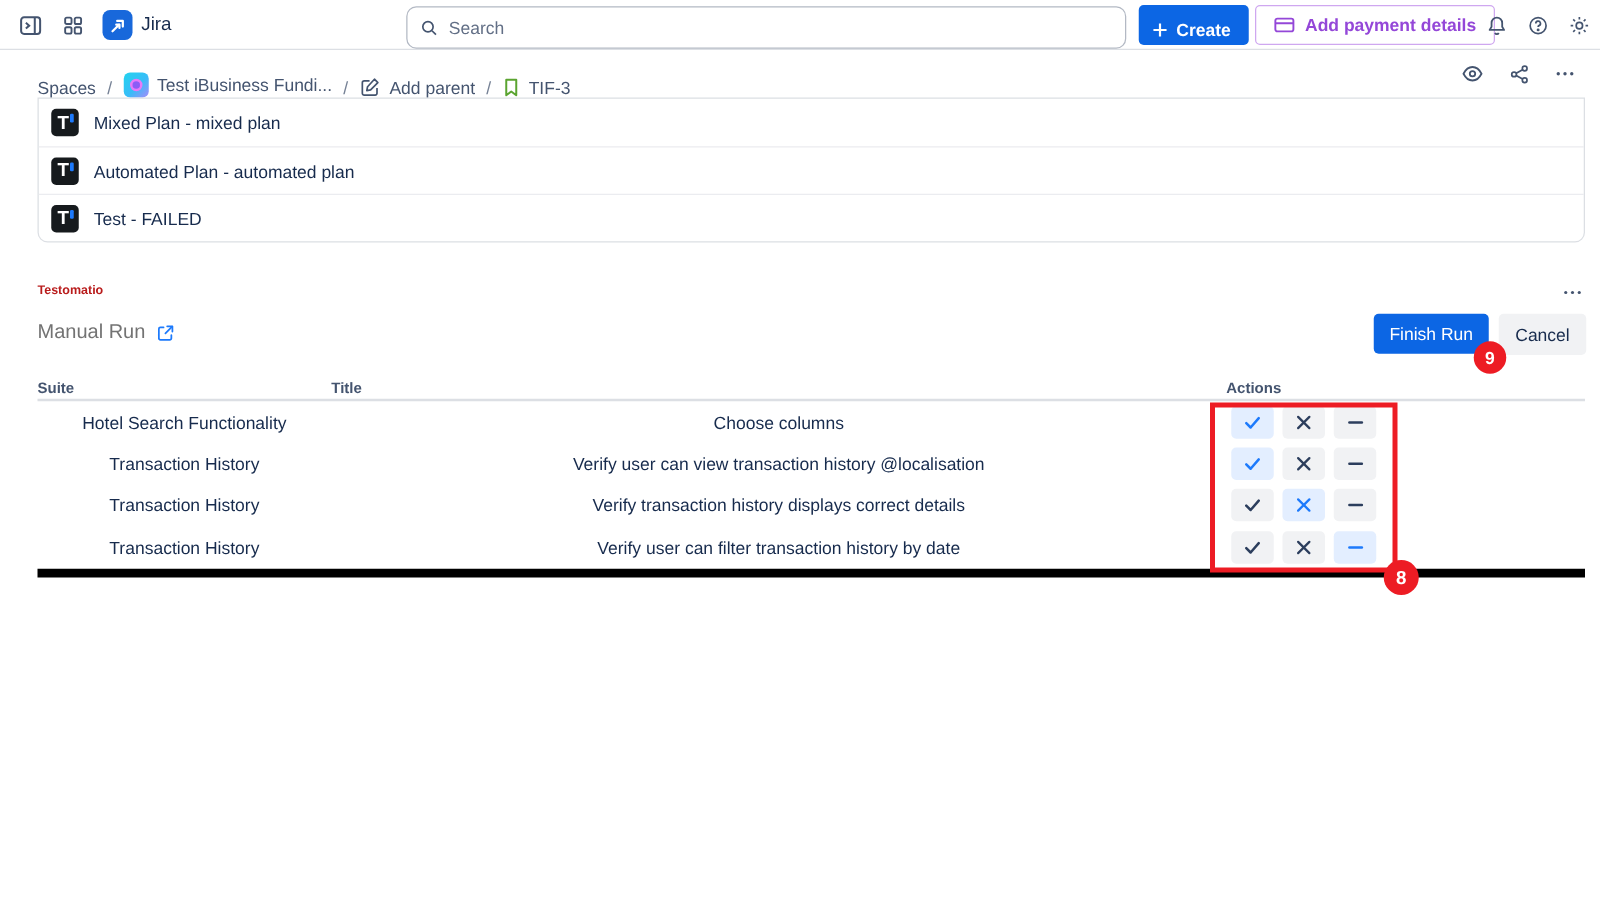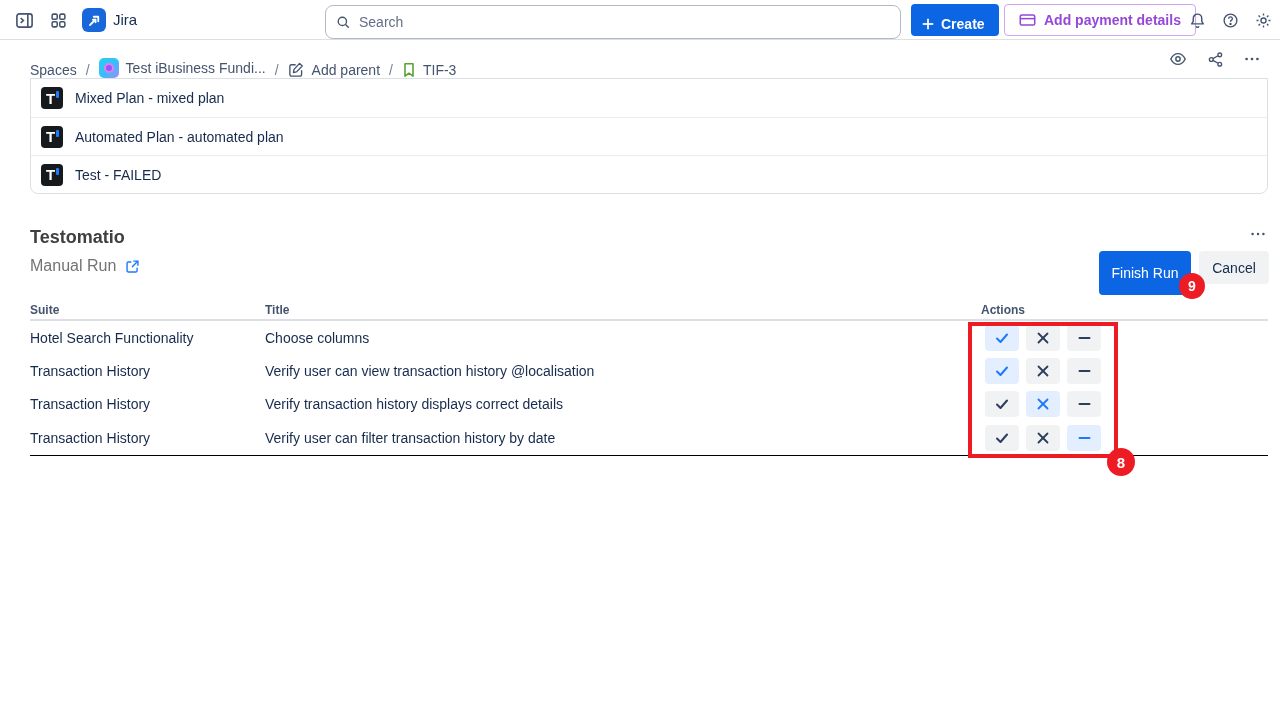--- a/index.html
+++ b/index.html
@@ -45,35 +45,35 @@
     border:1px solid #DCDFE4; border-radius:0 0 8px 8px; background:#fff; }
   .plan-row { height:38px; display:flex; align-items:center; gap:12px; padding:0 10px; cursor:pointer; }
   .plan-row + .plan-row { border-top:1px solid #EBECF0; }
   .plan-row .t-logo { width:22px; height:22px; border-radius:4px; background:#161A1D; position:relative;
     display:flex; align-items:center; justify-content:center; flex:0 0 22px; }
   .t-logo span { color:#fff; font-weight:bold; font-size:15px; line-height:1; margin-right:3px;}
   .t-logo i { position:absolute; right:4px; top:4px; width:3px; height:7px; background:#1D7AFC; border-radius:1px;}
   .plan-row .plan-label { font-size:14px; color:#172B4D; }
 
   
-  .panel-title { position:absolute; left:30px; top:227px; font-size:18px; font-weight:bold; color:#404040; }
+  .panel-title { position:absolute; left:30px; top:227px; font-size:10px; font-weight:bold; color:#b91c1c; }
   .panel-more { position:absolute; left:1244px; top:222px; width:28px; height:24px; color:#44546F; }
   .run-label { position:absolute; left:30px; top:257px; font-size:16px; color:#737373; display:flex; align-items:center; gap:9px;}
-  .finish-btn { position:absolute; left:1099px; top:251px; width:92px; height:44px; background:#0C66E4;
+  .finish-btn { position:absolute; left:1099px; top:251px; width:92px; height:32px; background:#0C66E4;
     border:none; border-radius:4px; color:#fff; font-size:14px; font-weight:500; cursor:pointer;
     font-family:"Liberation Sans",sans-serif;}
   .cancel-btn { position:absolute; left:1199px; top:251px; width:70px; height:33px; background:#F1F2F4;
     border:none; border-radius:4px; color:#172B4D; font-size:14px; font-weight:500; cursor:pointer;
     font-family:"Liberation Sans",sans-serif;}
 
   
   .rtable { position:absolute; left:30px; top:300px; width:1238px; }
   .rt-head { display:flex; height:21px; align-items:center; font-size:12px; font-weight:bold; color:#44546F;
     border-bottom:2px solid #DCDFE4; }
-  .rt-body { border-bottom:1px solid #000000; }
+  .rt-body { border-bottom:7px solid #000000;text-align:center; }
   .col-suite { width:235px; flex:0 0 235px; }
   .col-title { width:716px; flex:0 0 716px; }
   .col-actions { flex:1; }
   .trow { display:flex; align-items:center; height:33.4px; font-size:14px; color:#172B4D; }
   .actions-cell { display:flex; gap:7px; padding-left:4px; }
   .act-btn { width:34px; height:26px; border-radius:4px; border:none; background:#F1F2F4;
     display:flex; align-items:center; justify-content:center; cursor:pointer; color:#2C3E5D; }
   .act-btn.selected { background:#E3EEFF; color:#1D7AFC; }
 
   

